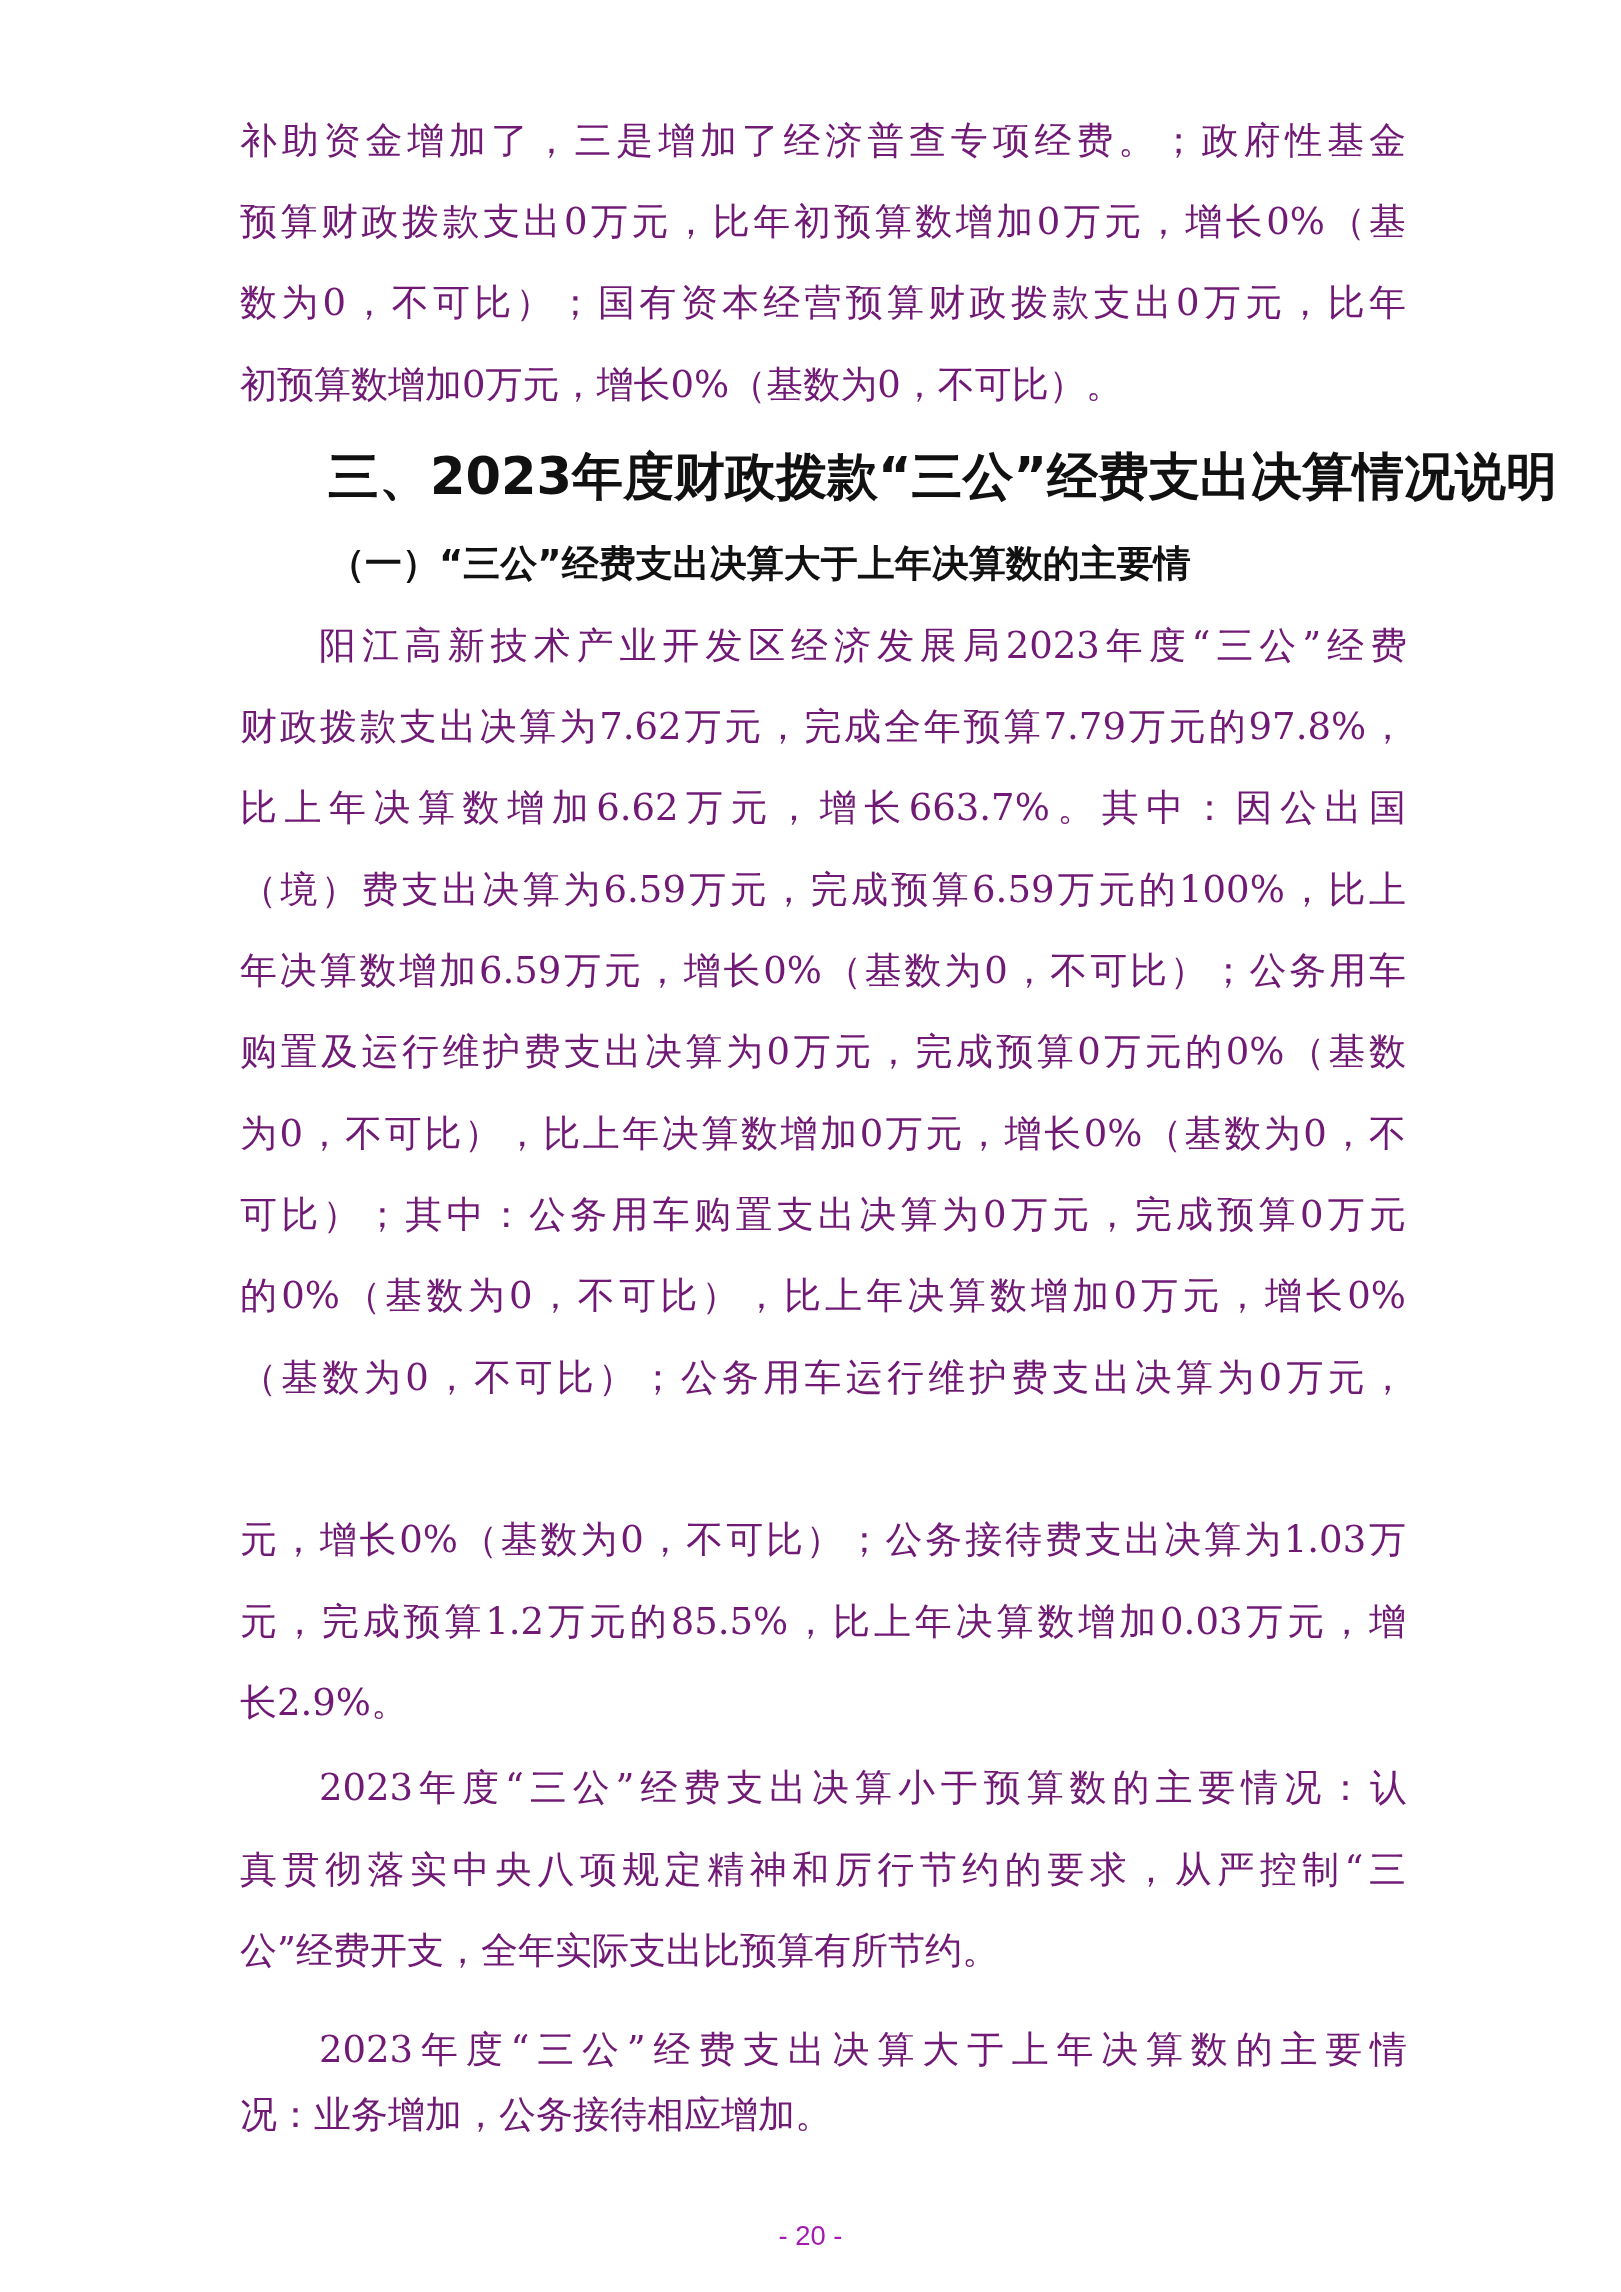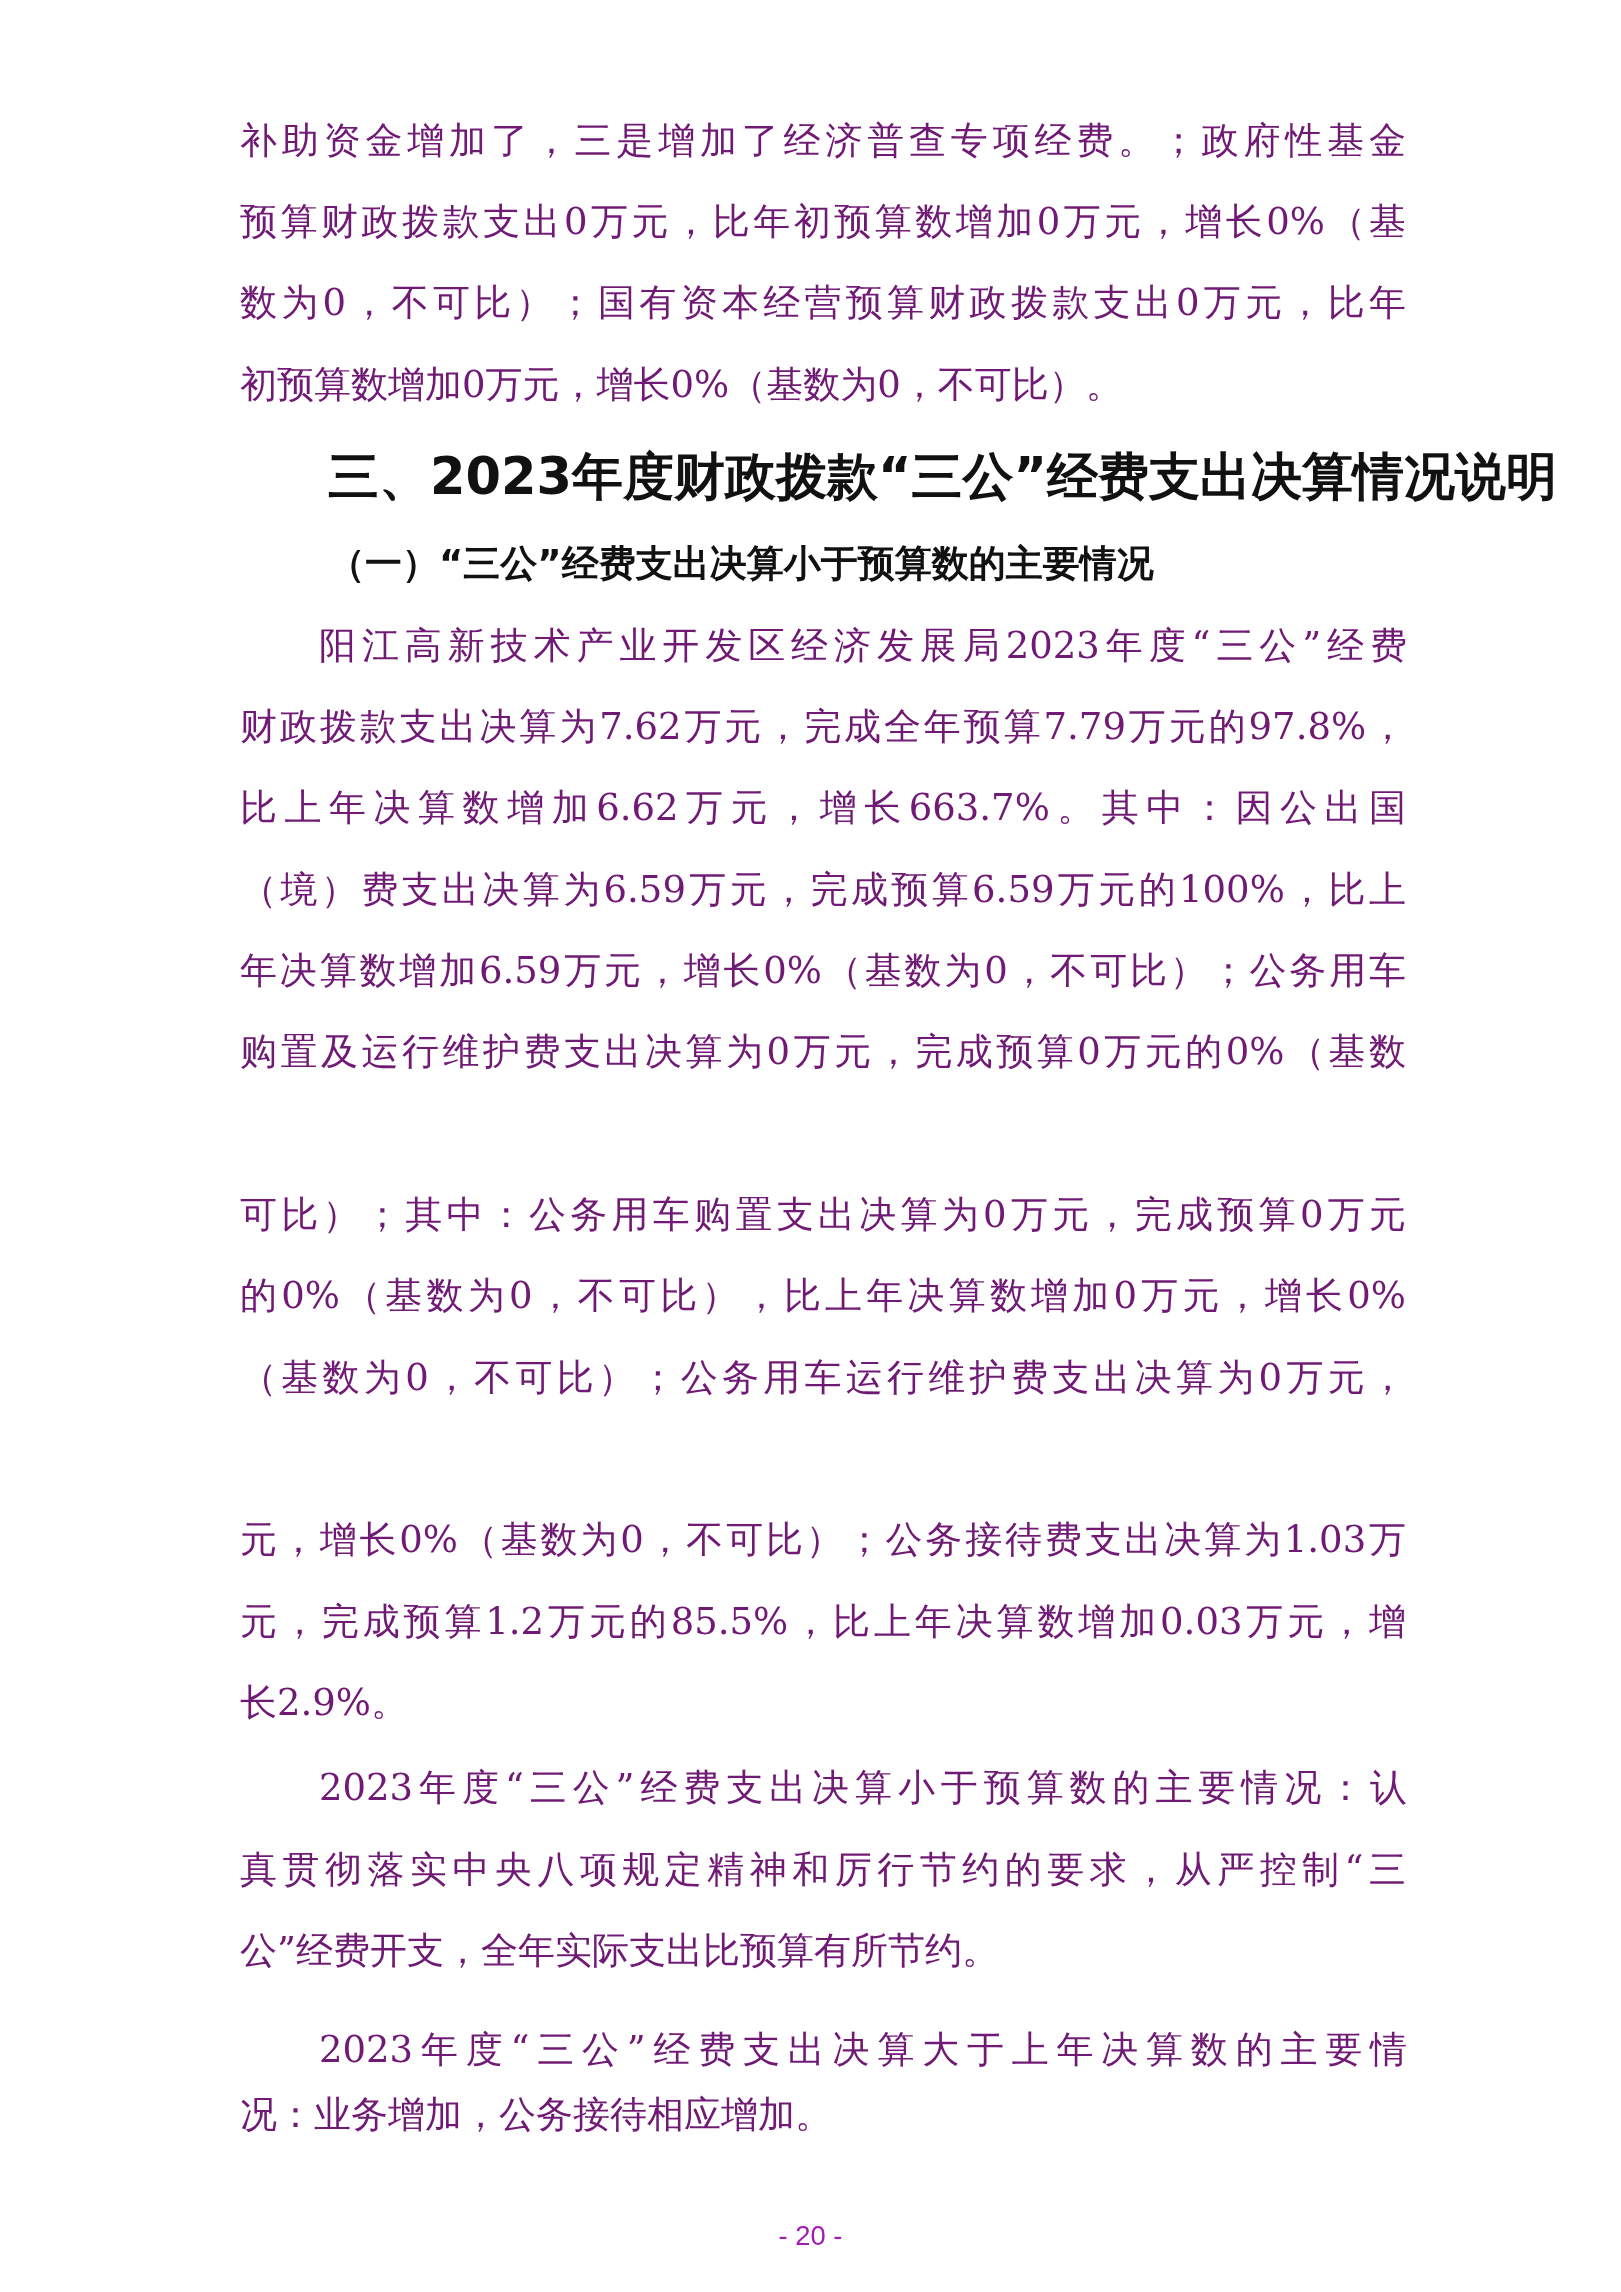--- a/index.html
+++ b/index.html
@@ -44,28 +44,29 @@
 <body>
 
 <div class="page">
 
   <div class="line" style="top:111px;">补助资金增加了，三是增加了经济普查专项经费。；政府性基金</div>
   <div class="line" style="top:192px;">预算财政拨款支出0万元，比年初预算数增加0万元，增长0%（基</div>
   <div class="line" style="top:273px;">数为0，不可比）；国有资本经营预算财政拨款支出0万元，比年</div>
   <div class="line last" style="top:355px;">初预算数增加0万元，增长0%（基数为0，不可比）。</div>
 
   <div class="heading h1">三、2023年度财政拨款“三公”经费支出决算情况说明</div>
-  <div class="heading h2">（一）“三公”经费支出决算小于预算数的主要情况</div>
+  <div class="heading h2">（一）“三公”经费支出决算大于上年决算数的主要情</div>
 
   <div class="line indent" style="top:616px;">阳江高新技术产业开发区经济发展局2023年度“三公”经费</div>
   <div class="line" style="top:697px;">财政拨款支出决算为7.62万元，完成全年预算7.79万元的97.8%，</div>
   <div class="line" style="top:778px;">比上年决算数增加6.62万元，增长663.7%。其中：因公出国</div>
   <div class="line" style="top:860px;">（境）费支出决算为6.59万元，完成预算6.59万元的100%，比上</div>
   <div class="line" style="top:941px;">年决算数增加6.59万元，增长0%（基数为0，不可比）；公务用车</div>
   <div class="line" style="top:1022px;">购置及运行维护费支出决算为0万元，完成预算0万元的0%（基数</div>
+  <div class="line" style="top:1104px;">为0，不可比），比上年决算数增加0万元，增长0%（基数为0，不</div>
   <div class="line" style="top:1185px;">可比）；其中：公务用车购置支出决算为0万元，完成预算0万元</div>
   <div class="line" style="top:1266px;">的0%（基数为0，不可比），比上年决算数增加0万元，增长0%</div>
   <div class="line" style="top:1348px;">（基数为0，不可比）；公务用车运行维护费支出决算为0万元，</div>
   <div class="line" style="top:1510px;">元，增长0%（基数为0，不可比）；公务接待费支出决算为1.03万</div>
   <div class="line" style="top:1592px;">元，完成预算1.2万元的85.5%，比上年决算数增加0.03万元，增</div>
   <div class="line last" style="top:1673px;">长2.9%。</div>
 
   <div class="line indent" style="top:1758px;">2023年度“三公”经费支出决算小于预算数的主要情况：认</div>
   <div class="line" style="top:1840px;">真贯彻落实中央八项规定精神和厉行节约的要求，从严控制“三</div>
   <div class="line last" style="top:1921px;">公”经费开支，全年实际支出比预算有所节约。</div>

